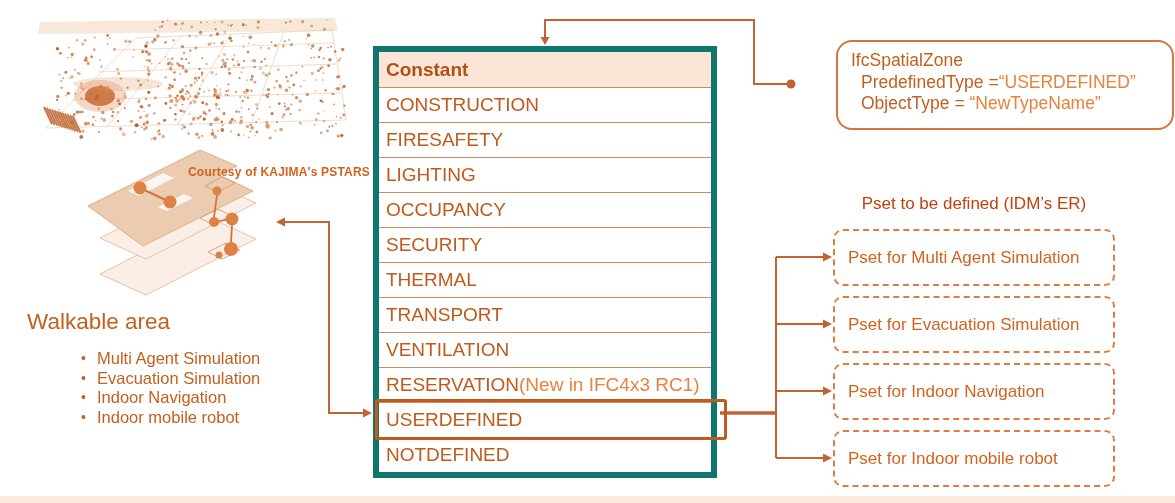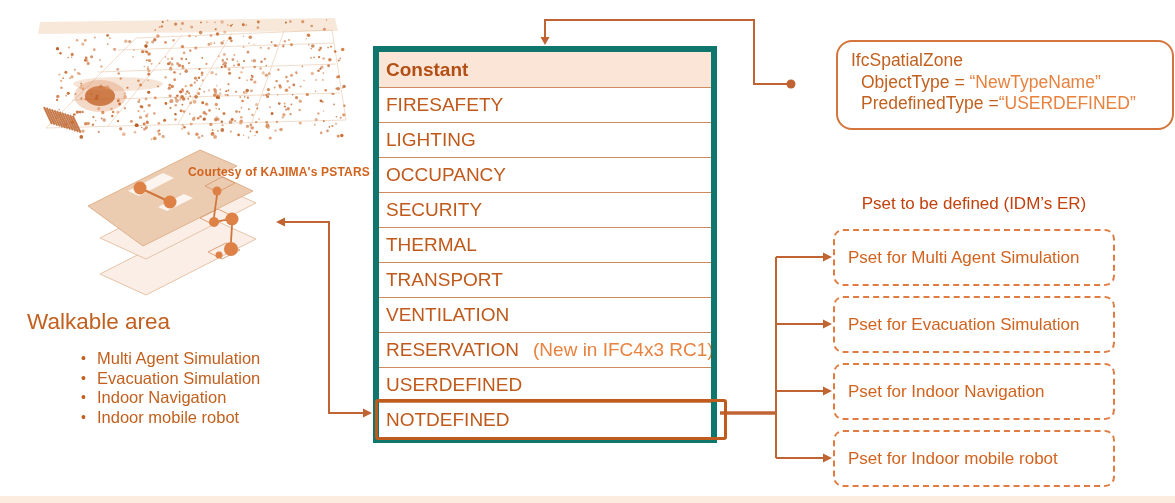--- a/index.html
+++ b/index.html
@@ -25,21 +25,21 @@
   .ctable{
     position:absolute;left:373px;top:46px;width:344px;z-index:2;
     border:6px solid #0f766e;box-sizing:border-box;background:#7f1d1d;
   }
   .trow{
     height:35px;box-sizing:border-box;border-top:1px solid #cf8a5f;
     display:flex;align-items:center;padding-left:7px;background:#fff;
     color:#c05a1c;font-size:19px;white-space:nowrap;overflow:hidden;
   }
   .trow.thead{border-top:none;background:#fbe5d6;font-weight:bold;color:#b24f14;}
-  .trow .suffix{color:#e8823f;margin-left:14px;}
+  .trow .suffix{color:#e8823f;}
   .hl-box{
     position:absolute;left:-4px;top:347px;width:352px;height:41px;
     border:3px solid #bf5b1d;border-radius:3px;box-sizing:border-box;
     z-index:3;pointer-events:none;
   }
 
   
   .szbox{
     position:absolute;left:795px;top:40px;width:338px;height:90px;z-index:2;
     box-sizing:border-box;border:2px solid #d4763b;border-radius:16px;background:#fff;
@@ -685,20 +685,23 @@
       </div>
       <div class="walkable-item">
         <span class="bullet">•</span>
         <span>Indoor mobile robot</span>
       </div>
     </div>
 
   <div class="ctable" id="constant-table">
       <div class="trow thead">Constant</div>
       <div class="trow">
+        <span>CONSTRUCTION</span>
+      </div>
+      <div class="trow">
         <span>FIRESAFETY</span>
       </div>
       <div class="trow">
         <span>LIGHTING</span>
       </div>
       <div class="trow">
         <span>OCCUPANCY</span>
       </div>
       <div class="trow">
         <span>SECURITY</span>
@@ -720,22 +723,22 @@
         <span>USERDEFINED</span>
       </div>
       <div class="trow">
         <span>NOTDEFINED</span>
       </div>
       <div class="hl-box"></div>
     </div>
 
   <div class="szbox">
     <div>IfcSpatialZone</div>
+    <div class="szline"><span>PredefinedType =</span><span class="szvalue">“USERDEFINED”</span></div>
     <div class="szline"><span>ObjectType = </span><span class="szvalue">“NewTypeName”</span></div>
-    <div class="szline"><span>PredefinedType =</span><span class="szvalue">“USERDEFINED”</span></div>
   </div>
 
   <div class="pset-title">Pset to be defined (IDM’s ER)</div>
   <div id="pset-boxes">
       <div class="pset-box" style="top: 229px;">
         <span>Pset for Multi Agent Simulation</span>
       </div>
       <div class="pset-box" style="top: 296px;">
         <span>Pset for Evacuation Simulation</span>
       </div>

